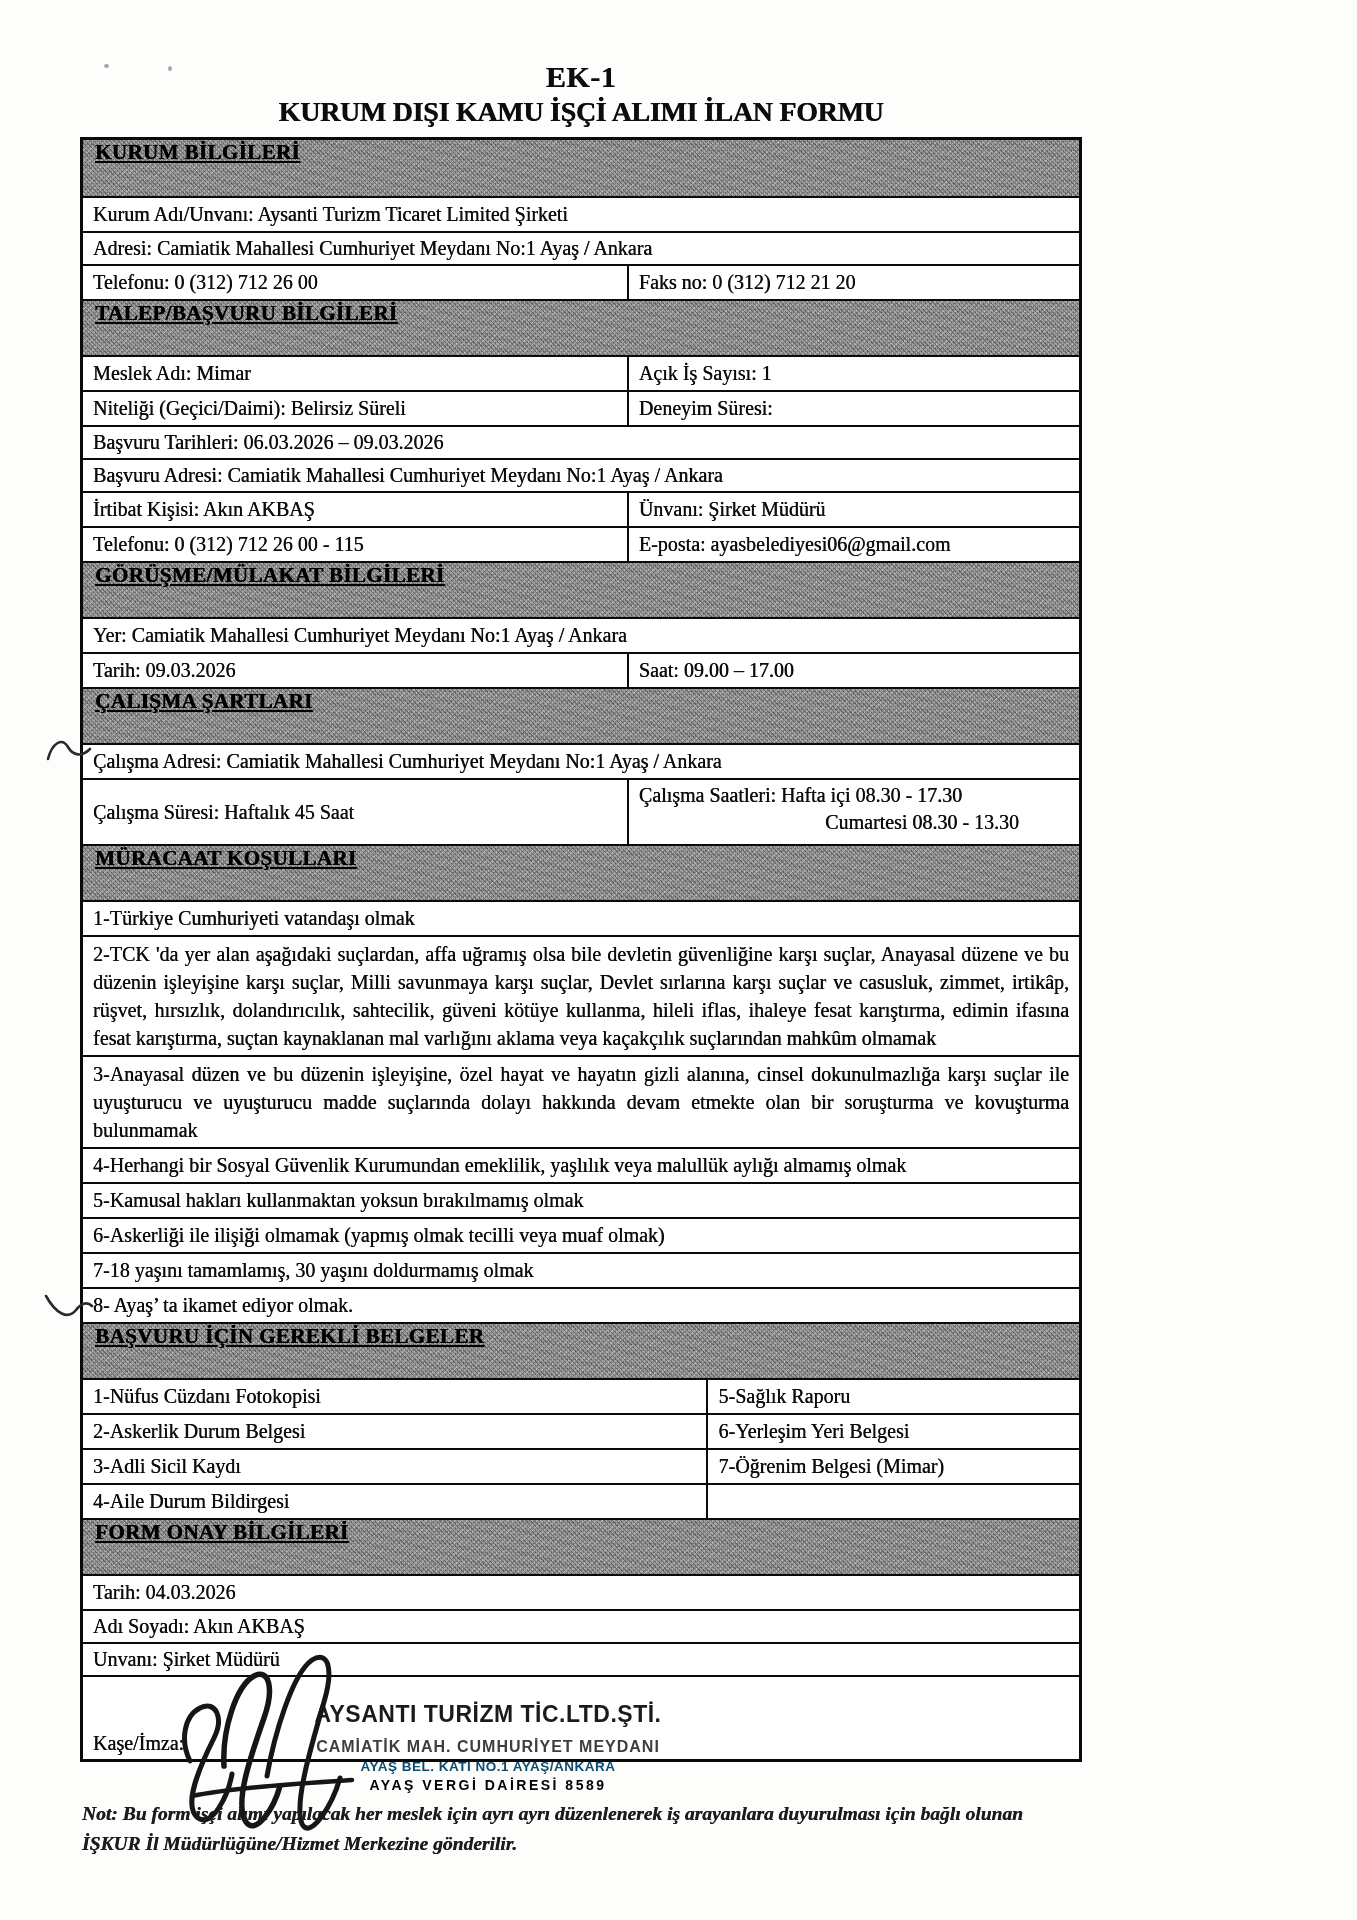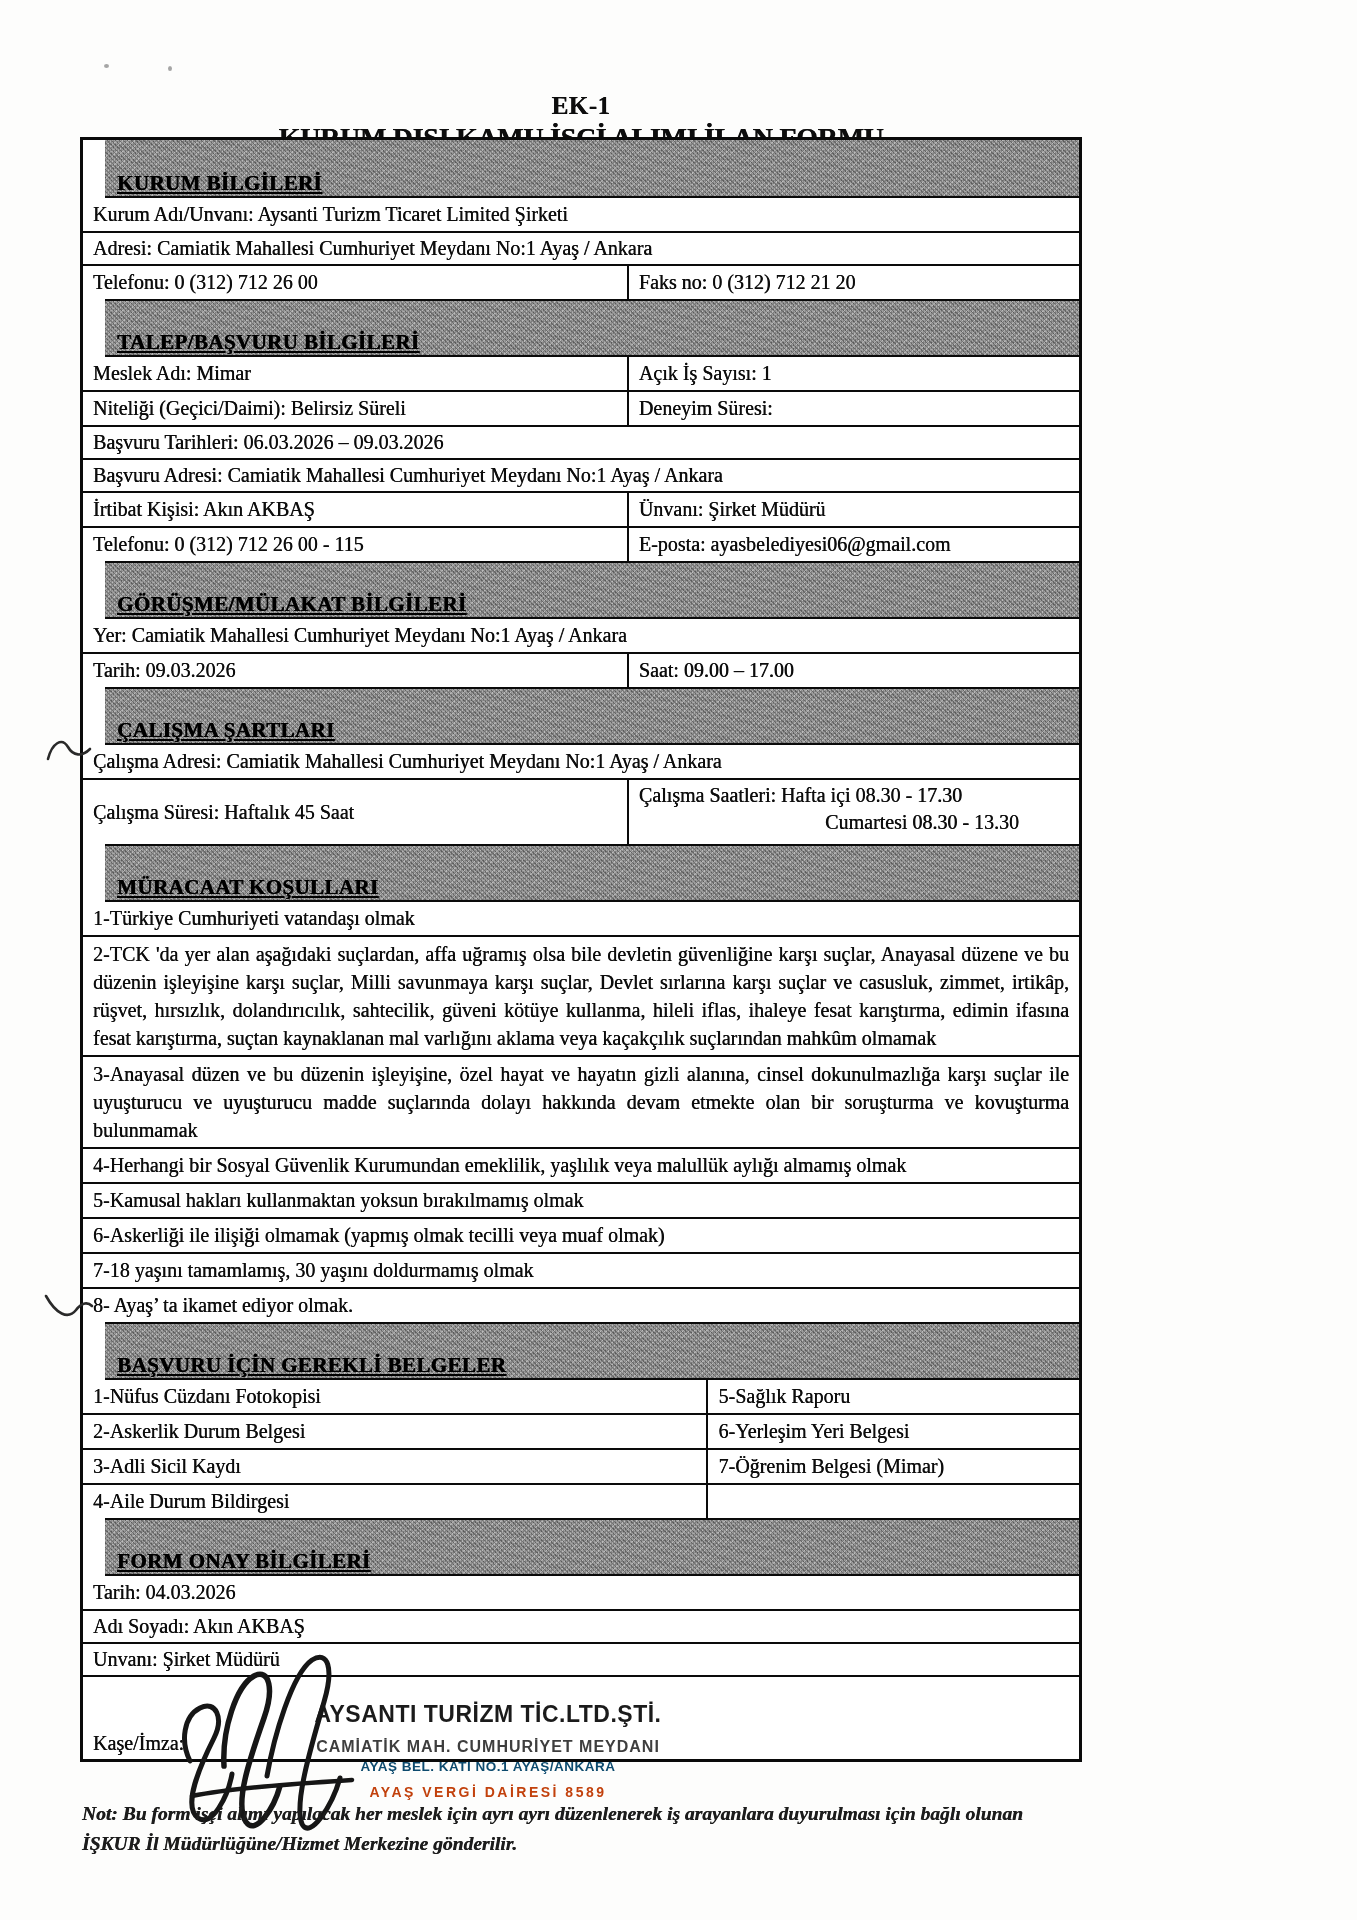--- a/index.html
+++ b/index.html
@@ -4,38 +4,38 @@
 <style>
   html,body{margin:0;padding:0;}
   body{
     width:1357px;height:1920px;position:relative;
     background:#fdfdfc;
     font-family:"Liberation Serif","DejaVu Serif",serif;
     color:#0d0d0d;
     overflow:hidden;
   }
   .titles{position:absolute;left:80px;top:60px;width:1002px;text-align:center;}
-  .ek{font-size:25px;font-weight:bold;letter-spacing:.5px;text-shadow:.4px 0 0 currentColor;margin-top:32px;}
+  .ek{font-size:30px;font-weight:bold;letter-spacing:.5px;text-shadow:.4px 0 0 currentColor;}
   .main-title{font-size:28px;font-weight:bold;margin-top:2px;letter-spacing:-.3px;text-shadow:.5px 0 0 currentColor;}
 
   .sheet{
     position:absolute;left:80px;top:137px;width:1002px;
     border:3px solid #0a0a0a;background:#fff;
     box-sizing:border-box;
   }
   .sec-header{
-    min-height:58px;display:flex;align-items:flex-end;
+    min-height:58px;display:flex;align-items:flex-start;
     padding:0 12px;box-sizing:border-box;
     background-color:#a0a0a0;
     background-image:
       repeating-linear-gradient(47deg, rgba(0,0,0,.28) 0 1px, transparent 1px 3px),
       repeating-linear-gradient(-43deg, rgba(255,255,255,.30) 0 1px, transparent 1px 4px),
       repeating-linear-gradient(90deg, rgba(0,0,0,.14) 0 1px, transparent 1px 2px),
       repeating-linear-gradient(0deg, rgba(0,0,0,.10) 0 1px, transparent 1px 3px);
-    border-top:2px solid #0a0a0a;border-bottom:2px solid #0a0a0a;margin-left:22px;
+    border-top:2px solid #0a0a0a;border-bottom:2px solid #0a0a0a;
   }
   .sheet > :first-child{border-top:none;}
   .sec-header span{
     font-size:21px;font-weight:bold;text-decoration:underline;
     letter-spacing:.4px;color:#000;text-shadow:.6px 0 0 #000;
   }
   .row{
     min-height:33px;display:flex;align-items:center;
     padding:2px 10px;box-sizing:border-box;
     border-top:2px solid #0a0a0a;
@@ -63,21 +63,21 @@
     color:#1c1c1c;text-shadow:.3px 0 0 currentColor;
   }
   
   .stamp{
     position:absolute;left:248px;top:1701px;width:480px;text-align:center;
     font-family:"Liberation Sans","DejaVu Sans",sans-serif;pointer-events:none;
   }
   .stamp .s1{font-size:23px;font-weight:bold;color:#1b1b1b;letter-spacing:.5px;transform:scaleY(1.06);}
   .stamp .s2{margin-top:10px;font-size:16px;font-weight:bold;color:#3e3e3e;letter-spacing:1px;}
   .stamp .s3{margin-top:3px;font-size:13.5px;font-weight:bold;color:#0c4a6e;letter-spacing:.5px;}
-  .stamp .s4{margin-top:10px;font-size:14px;font-weight:bold;color:#c2410c;letter-spacing:2.5px;}
+  .stamp .s4{margin-top:3px;font-size:14px;font-weight:bold;color:#000000;letter-spacing:2.5px;}
   .sig{position:absolute;left:162px;top:1646px;}
   .penmark{position:absolute;}
   .smudge{position:absolute;background:#6a6a6a;border-radius:50%;opacity:.6;}
 </style>
 </head>
 <body>
 
 <div class="titles">
   <div class="ek">EK-1</div>
   <div class="main-title">KURUM DIŞI KAMU İŞÇİ ALIMI İLAN FORMU</div>

